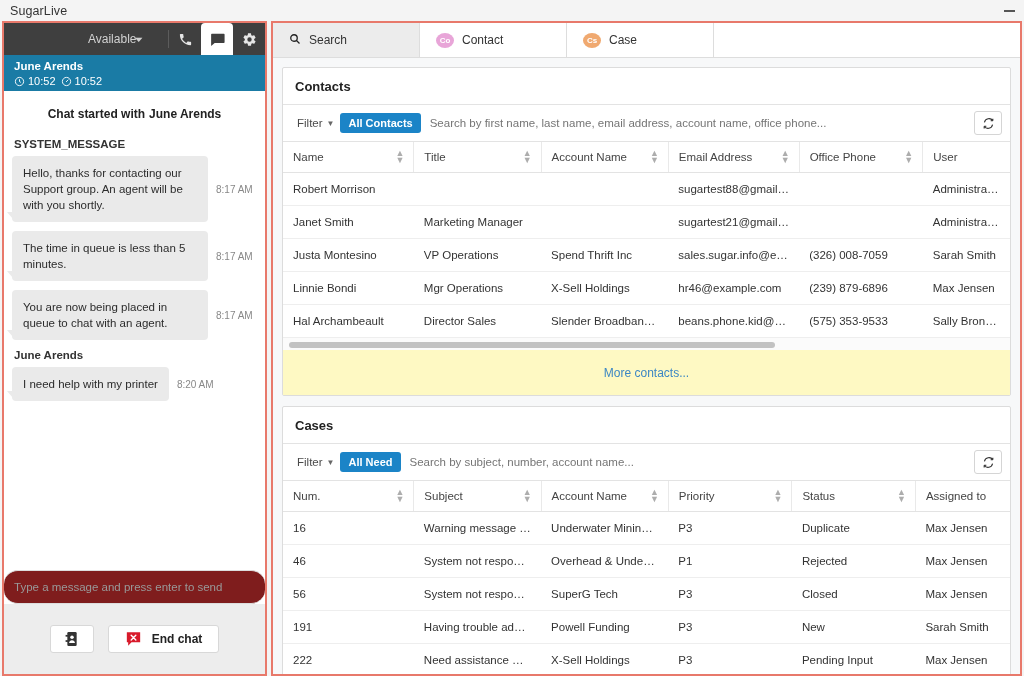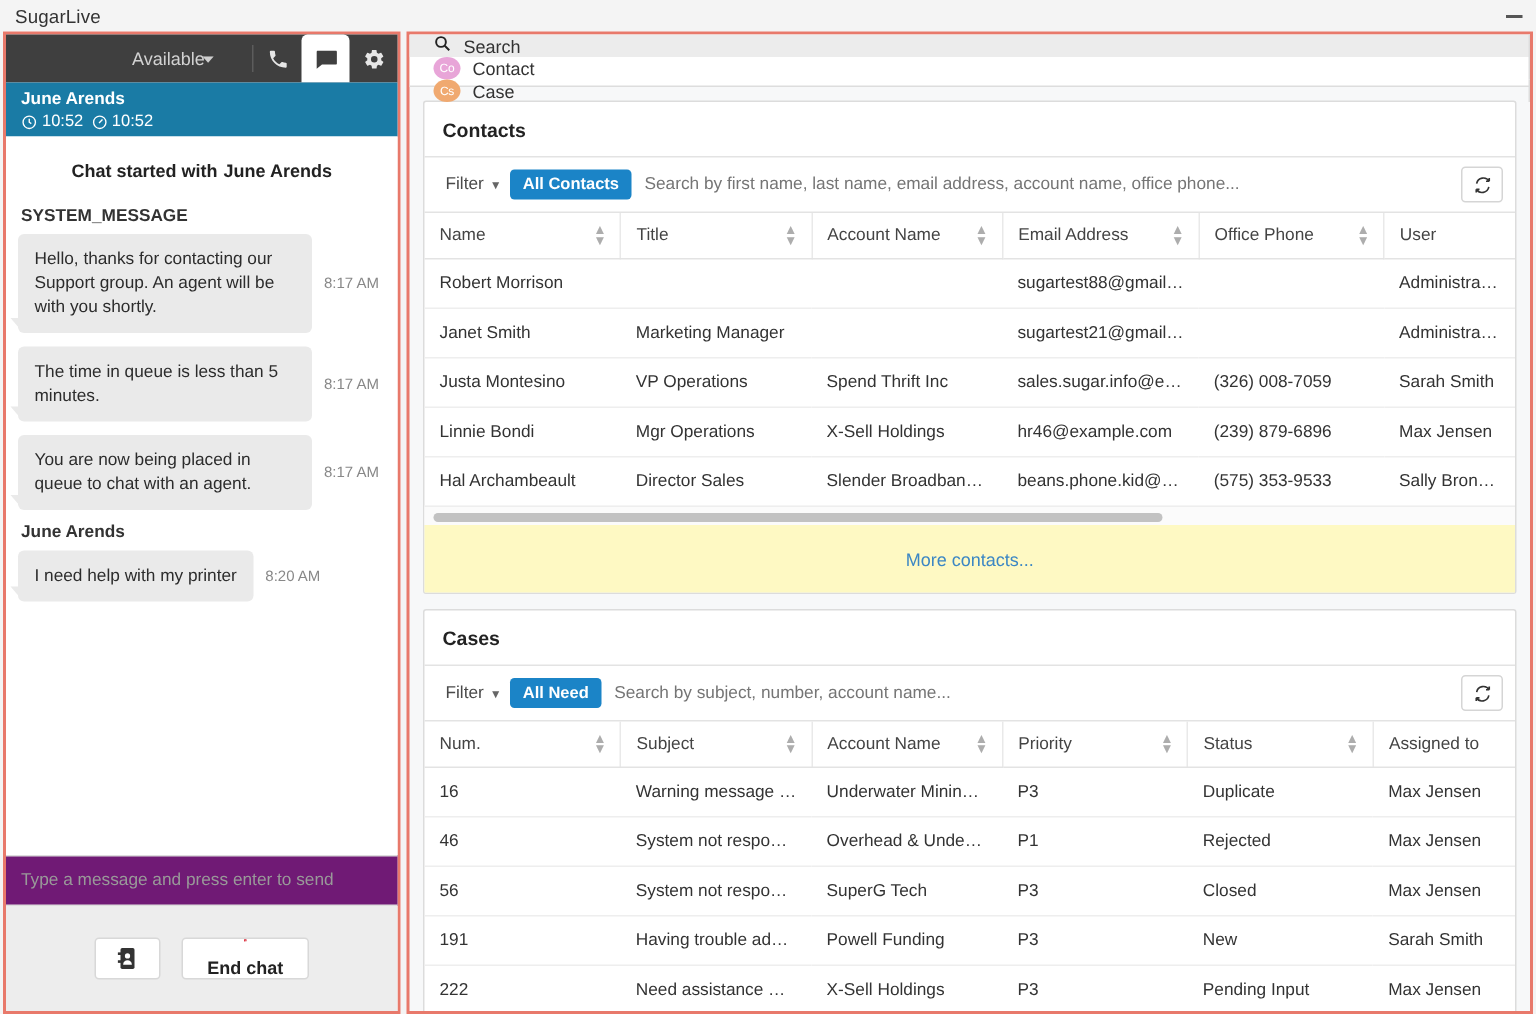--- a/index.html
+++ b/index.html
@@ -95,58 +95,58 @@
   .bubble::before {
     content: ""; position: absolute; left: -5px; bottom: 3px;
     border-width: 0 6px 7px 0; border-style: solid;
     border-color: transparent #eaeaea transparent transparent;
   }
   .msg-time { font-size: 10px; color: #888; margin-left: 8px; white-space: nowrap; }
 
   
   .composer {
     flex: 0 0 34px; border-top: 1px solid #ddd; border-bottom: 1px solid #ddd;
-    display: flex; align-items: center; padding: 0 10px; background: #701a75;
+    display: flex; align-items: center; padding: 0 10px; background: #7f1d1d; border-radius: 14px;
   }
   .composer .ph { color: #999; font-size: 11.5px; }
 
   .chat-actions {
     flex: 0 0 70px; background: #ededed; display: flex; align-items: center;
     justify-content: center; gap: 14px;
   }
   .btn-ghost {
     background: #fff; border: 1px solid #d8d8d8; border-radius: 3px;
     height: 28px; display: flex; align-items: center; justify-content: center;
     cursor: pointer;
   }
   .btn-icon-only { width: 44px; }
-  .btn-endchat { padding: 0 16px; gap: 10px; font-size: 12px; font-weight: bold; color: #222; flex-direction: column; }
+  .btn-endchat { padding: 0 16px; gap: 10px; font-size: 12px; font-weight: bold; color: #222; }
 
   
   #console-panel {
     position: absolute; left: 271px; top: 0;
     width: 751px; height: 655px;
     border: 2px solid #e8796b;
     background: #f7f8f9;
     overflow: hidden;
   }
 
   .tabstrip {
     height: 35px; background: #fff; border-bottom: 1px solid #ddd;
-    display: flex; align-items: stretch; flex-direction: column;
+    display: flex; align-items: stretch;
   }
   .tab {
     display: flex; align-items: center; gap: 8px;
     padding: 0 16px; font-size: 12px; color: #333;
     border-right: 1px solid #ddd; cursor: pointer; min-width: 147px;
   }
   .tab.active { background: #ececec; }
   .tab .badge {
     width: 18px; height: 15px; border-radius: 50%;
-    font-size: 8px; font-weight: normal; color: #fff;
+    font-size: 8px; font-weight: bold; color: #fff;
     display: flex; align-items: center; justify-content: center;
     letter-spacing: -.2px;
   }
   .tab-filler { flex: 1 1 auto; border-right: none; }
 
   .console-body { padding: 9px 9px 0 9px; height: 620px; overflow: hidden; }
 
   .card {
     background: #fff; border: 1px solid #dcdcdc; border-radius: 2px;
     margin-bottom: 10px;

